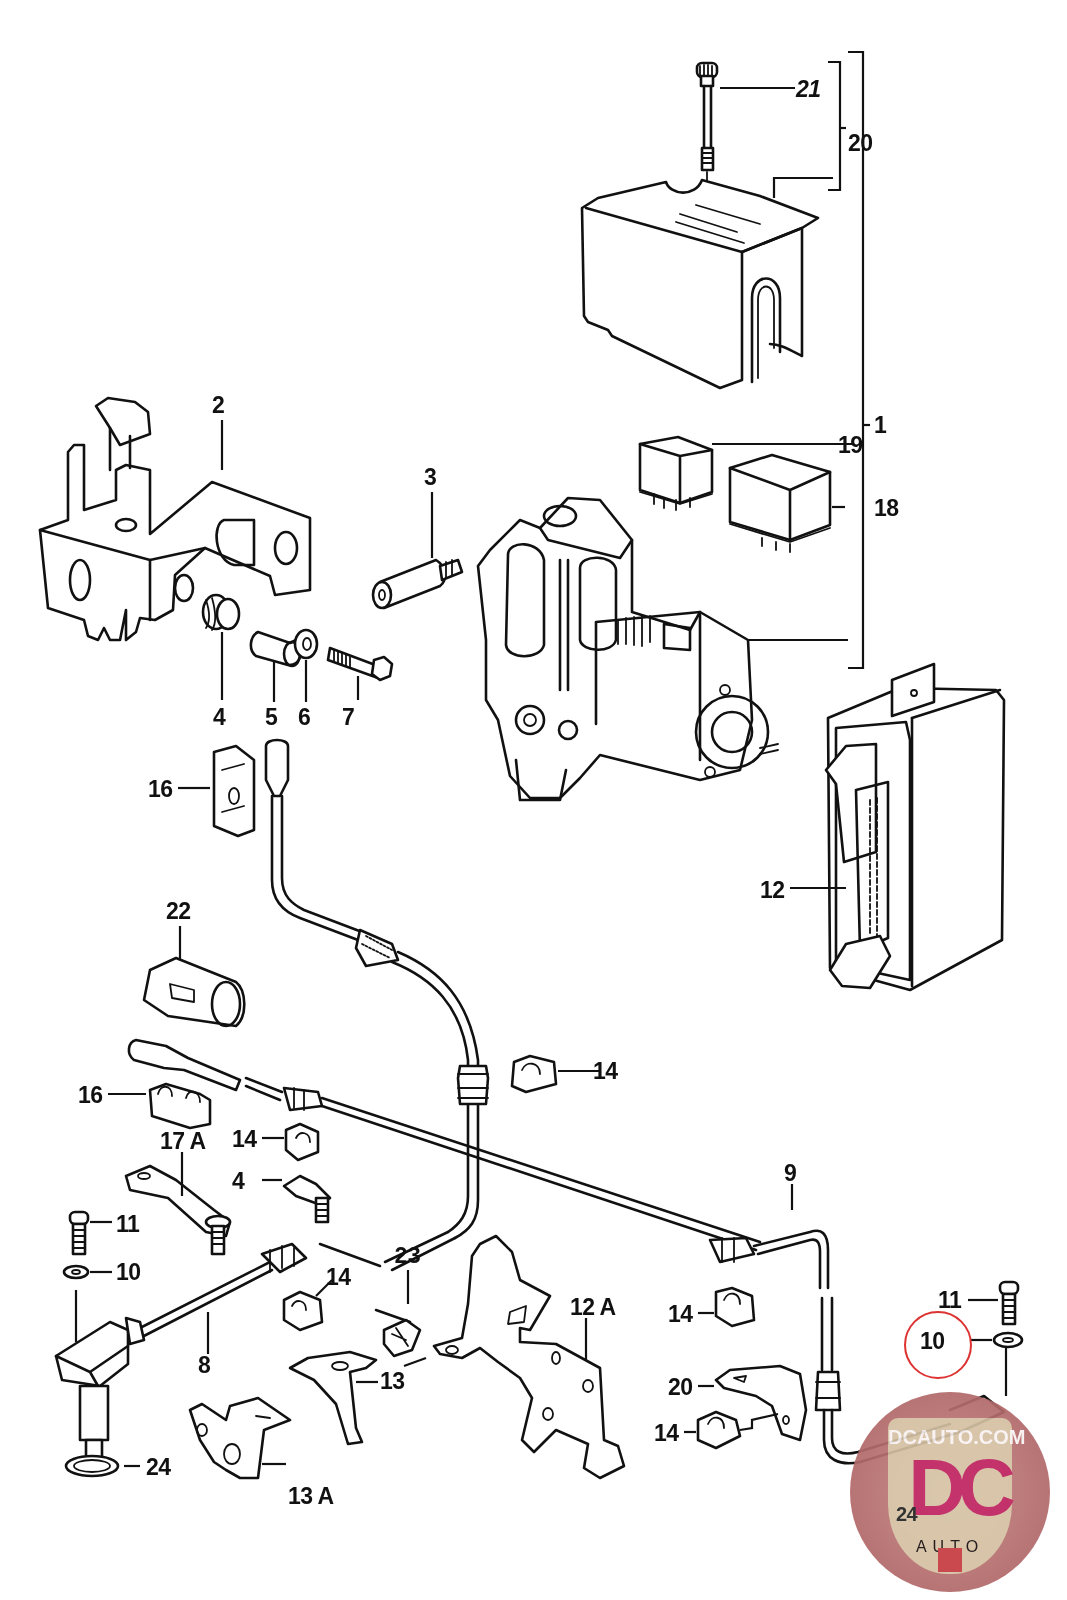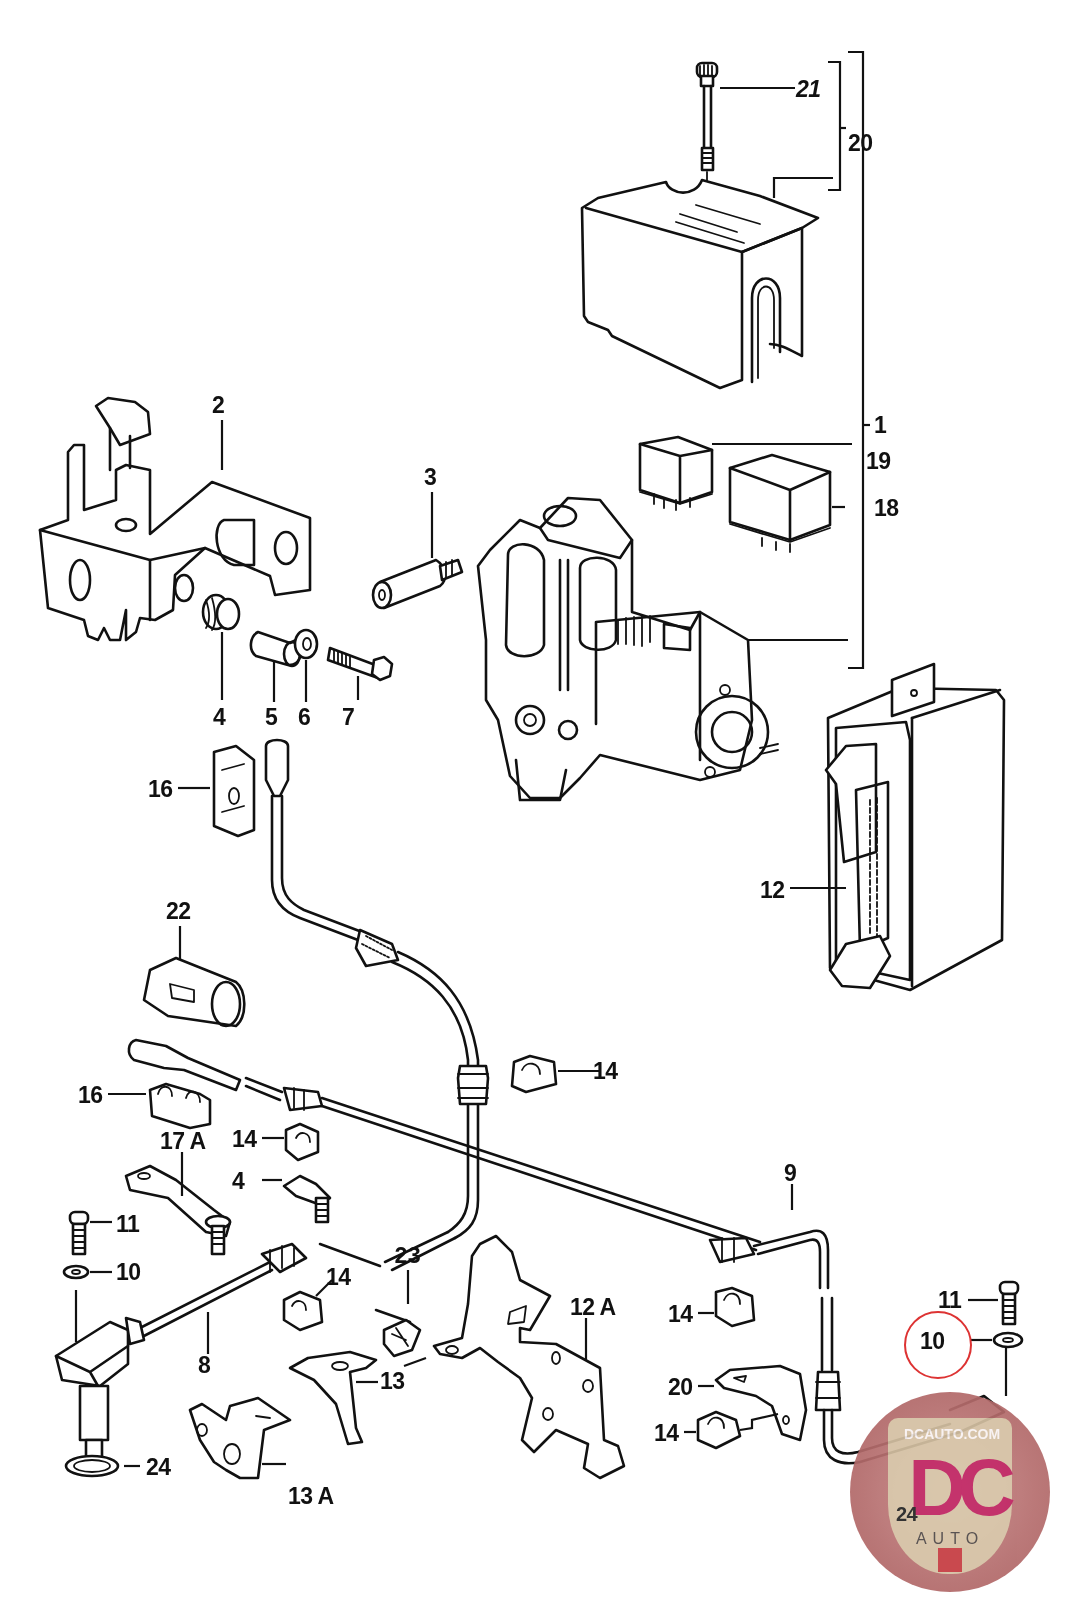--- a/index.html
+++ b/index.html
@@ -8,23 +8,23 @@
   #diagram { position:absolute; left:0; top:0; width:1067px; height:1600px; }
   .ln { fill:none; stroke:#111; stroke-width:2.6; stroke-linecap:round; stroke-linejoin:round; }
   .thin { fill:none; stroke:#111; stroke-width:1.8; stroke-linecap:round; stroke-linejoin:round; }
   .leader { fill:none; stroke:#111; stroke-width:2.2; }
   .fillw { fill:#fff; stroke:#111; stroke-width:2.6; stroke-linejoin:round; }
   .lbl { position:absolute; font-weight:bold; font-size:23px; color:#111; line-height:1; white-space:nowrap; letter-spacing:-0.5px; }
   #wm { position:absolute; left:850px; top:1392px; width:200px; height:200px; border-radius:50%;
         background:radial-gradient(circle at 50% 50%, #c98a8a 0%, #b56d6d 60%, #a95e5e 100%); opacity:0.92; overflow:hidden; }
   #wm-shield { position:absolute; left:38px; top:26px; width:124px; height:156px;
         background:#d8c9a8; border-radius:10px 10px 60px 60px / 10px 10px 70px 70px; opacity:0.9; }
-  #wm-text { position:absolute; left:0; top:8px; width:128px; text-align:center; font-weight:bold; font-size:14px; color:#ffffff; letter-spacing:0px; }
+  #wm-text { position:absolute; left:0; top:8px; width:128px; text-align:center; font-weight:bold; font-size:20px; color:#ffffff; letter-spacing:0px; }
   #wm-dc { position:absolute; left:8px; top:30px; width:124px; text-align:center; font-weight:bold; font-size:80px; line-height:1; color:#be185d; letter-spacing:-8px; }
-  #wm-auto { position:absolute; left:0; top:112px; width:124px; text-align:center; font-size:16px; color:#404040; letter-spacing:6px; }
+  #wm-auto { position:absolute; left:0; top:120px; width:124px; text-align:center; font-size:16px; color:#000000; letter-spacing:6px; }
   #wm-red { position:absolute; left:50px; top:130px; width:24px; height:24px; background:#c7353b; }
   #hl-circle { position:absolute; left:904px; top:1311px; width:64px; height:64px; border:2px solid #d33; border-radius:50%; }
 </style>
 </head>
 <body>
 
 <svg id="diagram" viewBox="0 0 1067 1600" xmlns="http://www.w3.org/2000/svg">
 
   <g>
     <path class="leader" d="M848,52 H863 V668 H848"></path>
@@ -347,21 +347,21 @@
 <span class="lbl" style="left:326px; top:1266px;">14</span>
 <span class="lbl" style="left:668px; top:1303px;">14</span>
 <span class="lbl" style="left:654px; top:1422px;">14</span>
 <span class="lbl" style="left:668px; top:1376px;">20</span>
 <span class="lbl" style="left:570px; top:1296px;">12 A</span>
 <span class="lbl" style="left:148px; top:778px;">16</span>
 <span class="lbl" style="left:78px; top:1084px;">16</span>
 <span class="lbl" style="left:232px; top:1170px;">4</span>
 <span class="lbl" style="left:160px; top:1130px;">17 A</span>
 <span class="lbl" style="left:840px; top:497px;margin-left:34px;">18</span>
-<span class="lbl" style="left:838px; top:450px;margin-left:28px;">19</span>
+<span class="lbl" style="left:838px; top:434px;">19</span>
 <span class="lbl" style="left:848px; top:132px;">20</span>
 <span class="lbl" style="left:796px; top:78px;font-style:italic;">21</span>
 <span class="lbl" style="left:166px; top:900px;">22</span>
 <span class="lbl" style="left:394px; top:1246px;font-family:Liberation Mono, monospace;">23</span>
 <span class="lbl" style="left:146px; top:1456px;">24</span>
 
 <div id="hl-circle" style="border-color: rgb(221, 51, 51);"></div>
 
 <div id="wm">
   <div id="wm-shield">

